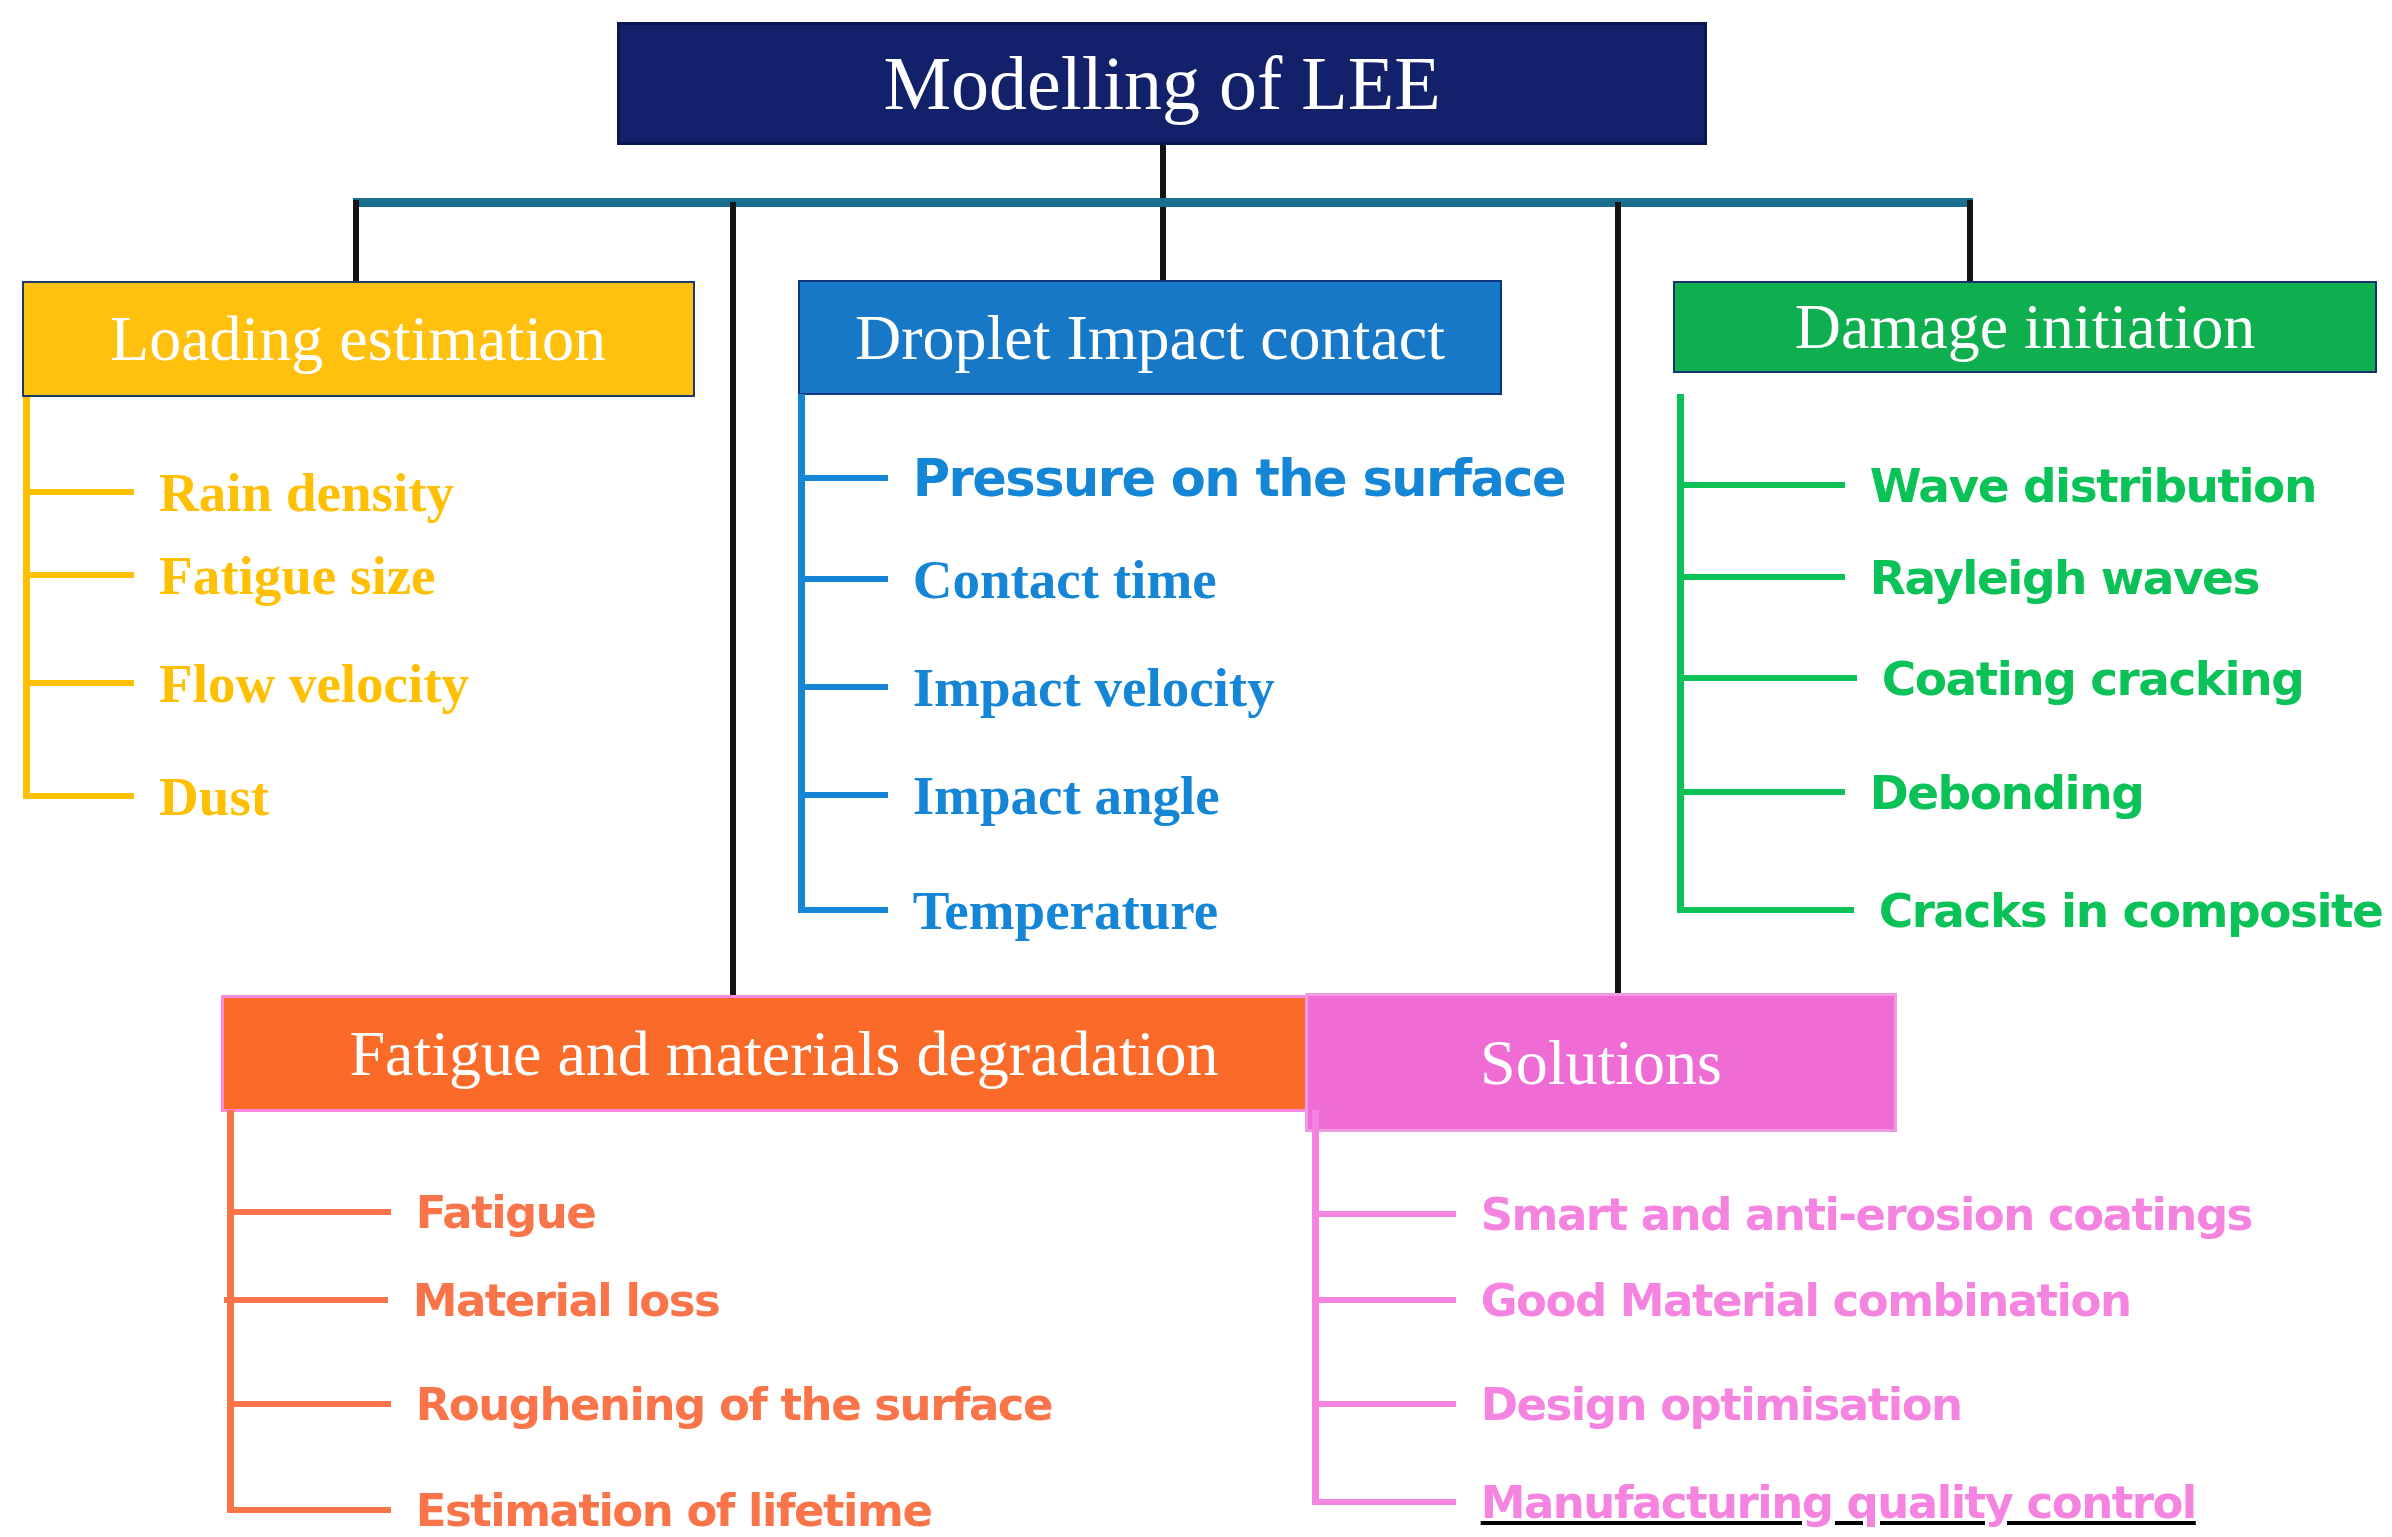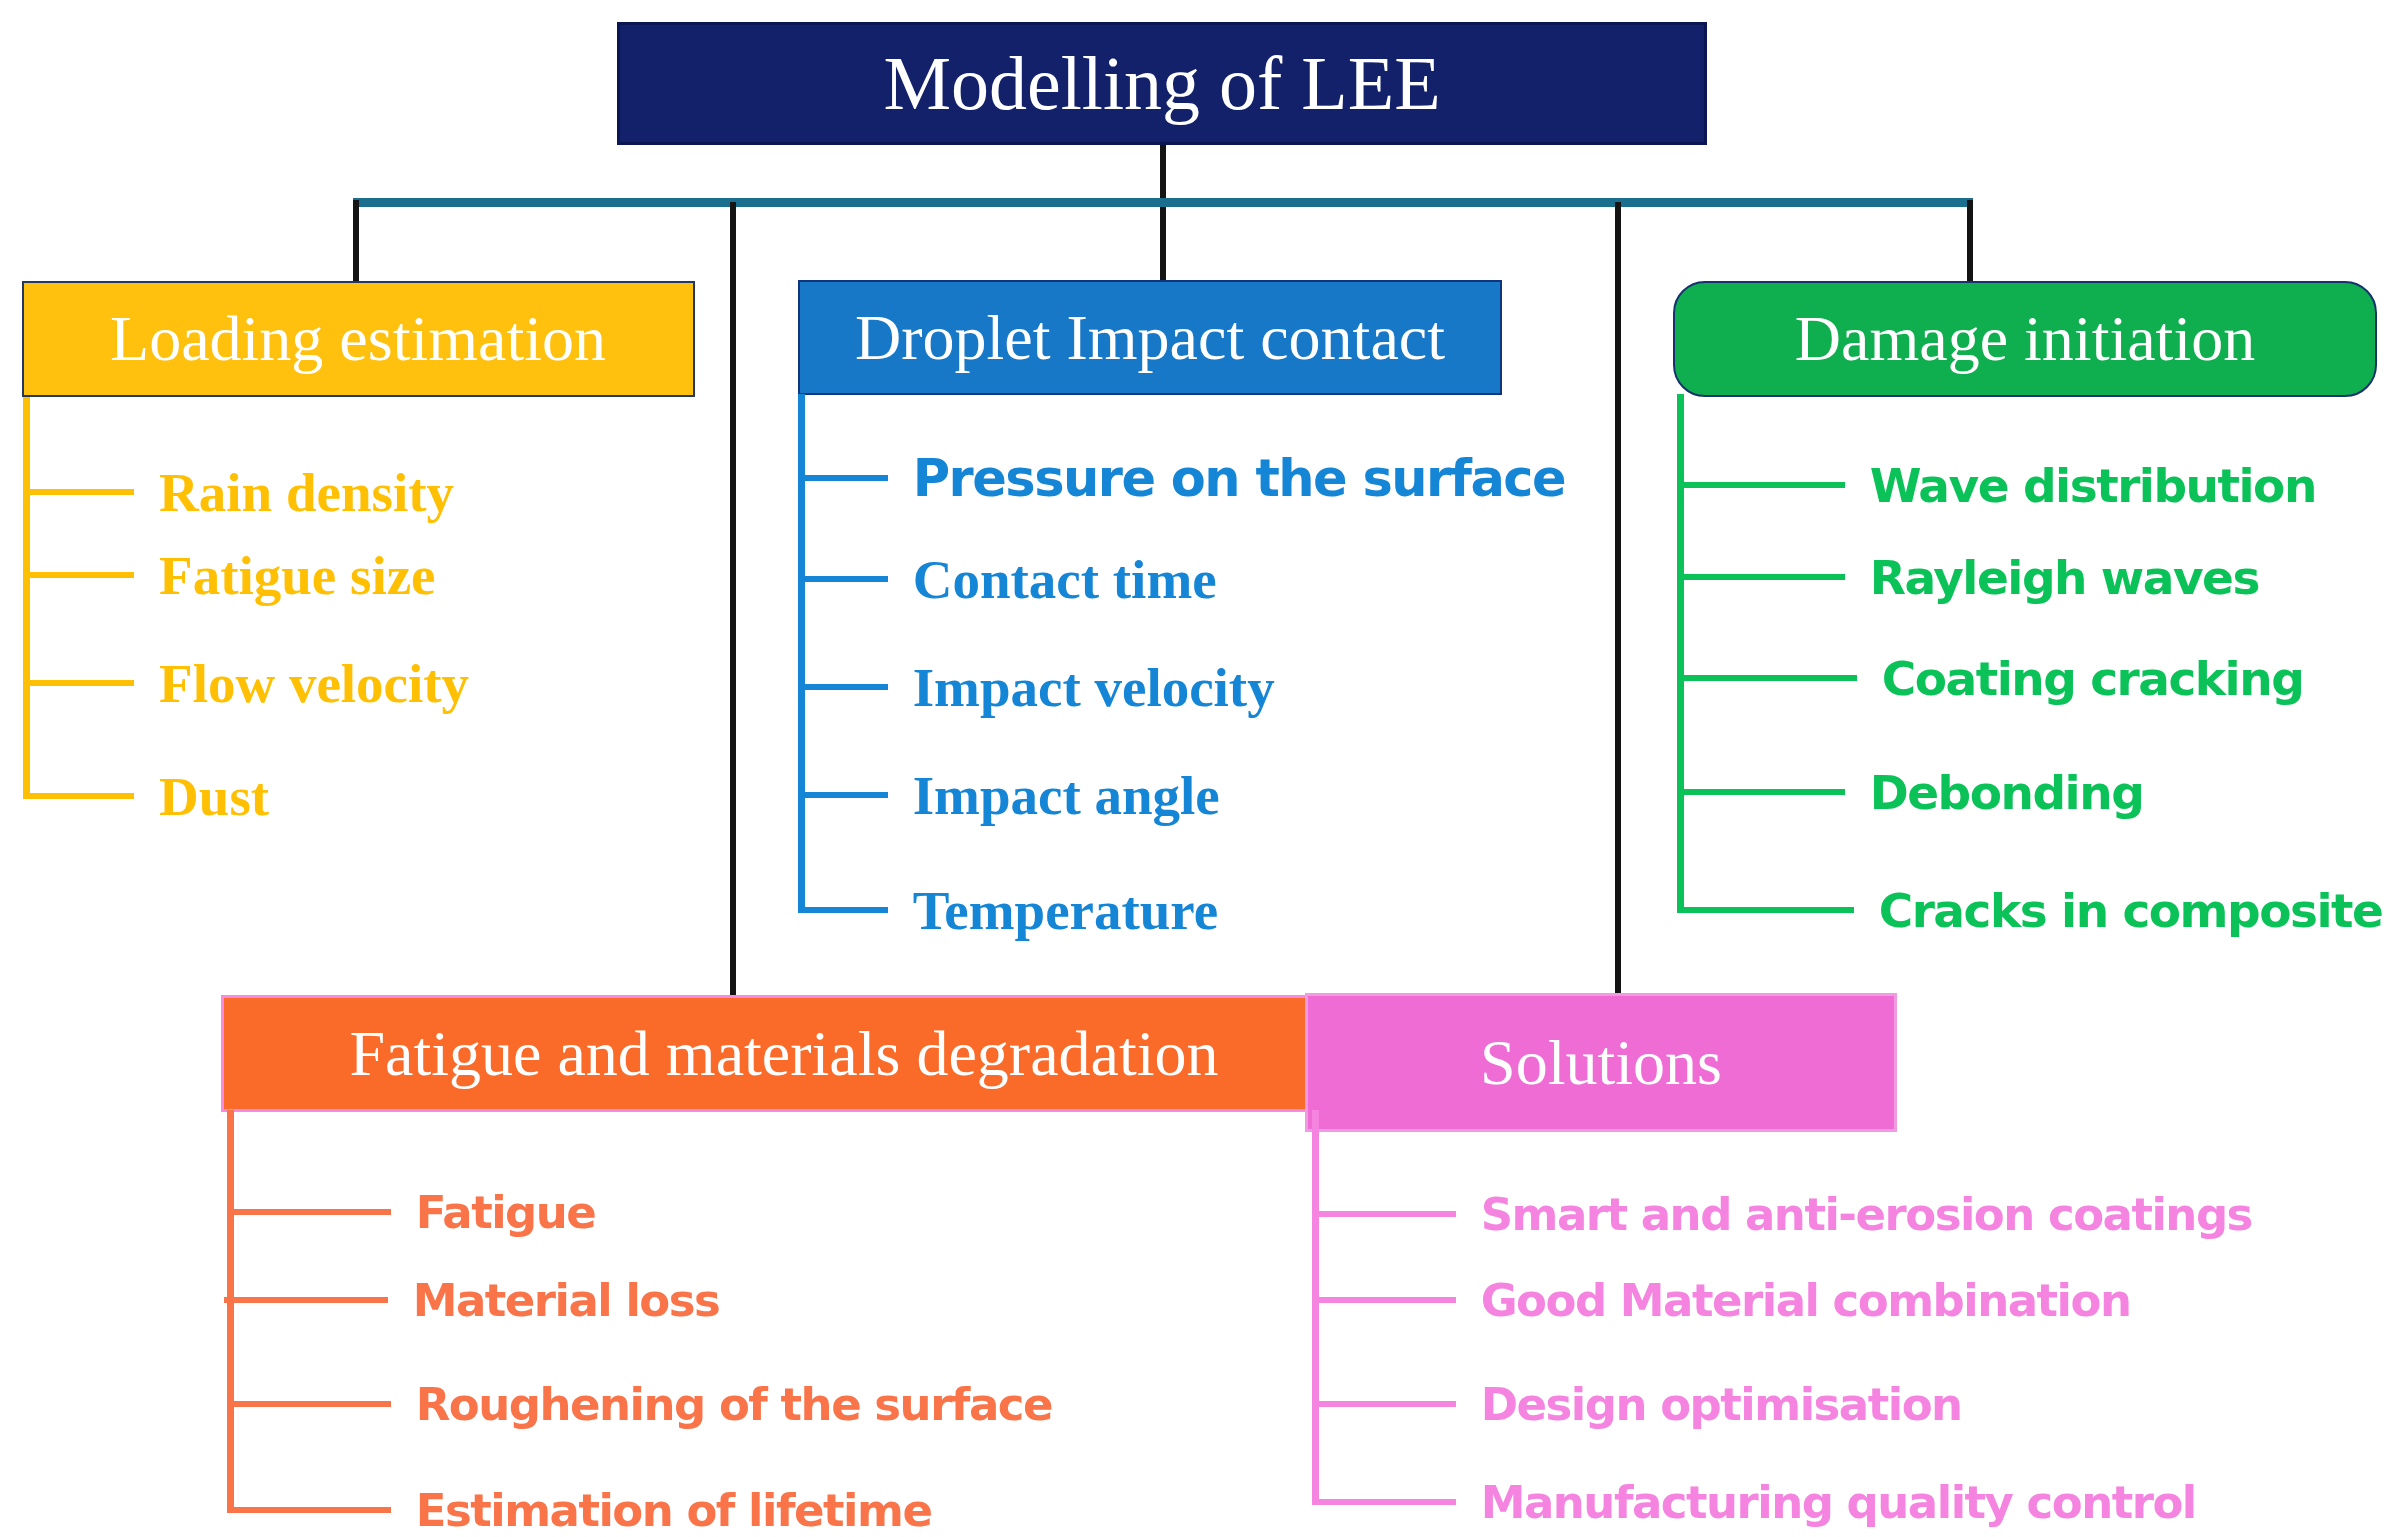--- a/index.html
+++ b/index.html
@@ -107,21 +107,21 @@
       <span class="stub" style="width:90px;"></span>
       <span class="item-label serif-item">Impact angle</span>
     </div>
     <div class="item-row" style="left:798px;top:875px;">
       <span class="stub" style="width:90px;"></span>
       <span class="item-label serif-item">Temperature</span>
     </div>
   </div>
 
   <div class="layer b2" style="--fill: #0fae4e; --border: #15326e; --text: #ffffff; --item: #0bc258;">
-    <div class="node-box" style="left:1673px;top:281px;width:704px;height:116px;border-radius:32px;">
+    <div class="node-box" style="left:1673px;top:281px;width:704px;height:92px;">
       <span class="branch-title">Damage initiation</span>
     </div>
     <div class="vline" style="left:1677px;top:394px;height:519px;"></div>
     <div class="item-row" style="left:1677px;top:450px;">
       <span class="stub" style="width:168px;"></span>
       <span class="item-label sans-item">Wave distribution</span>
     </div>
     <div class="item-row" style="left:1677px;top:542px;">
       <span class="stub" style="width:168px;"></span>
       <span class="item-label sans-item">Rayleigh waves</span>
@@ -173,20 +173,20 @@
       <span class="item-label sans-item">Smart and anti-erosion coatings</span>
     </div>
     <div class="item-row" style="left:1312px;top:1265px;">
       <span class="stub" style="width:144px;"></span>
       <span class="item-label sans-item">Good Material combination</span>
     </div>
     <div class="item-row" style="left:1312px;top:1369px;">
       <span class="stub" style="width:144px;"></span>
       <span class="item-label sans-item">Design optimisation</span>
     </div>
-    <div class="item-row" style="left:1312px;top:1467px;">
+    <div class="item-row" style="left:1312px;top:1467px;text-decoration:underline;">
       <span class="stub" style="width:144px;"></span>
       <span class="item-label sans-item">Manufacturing quality control</span>
     </div>
   </div>
 
 </div>
 
 
 </body></html>

